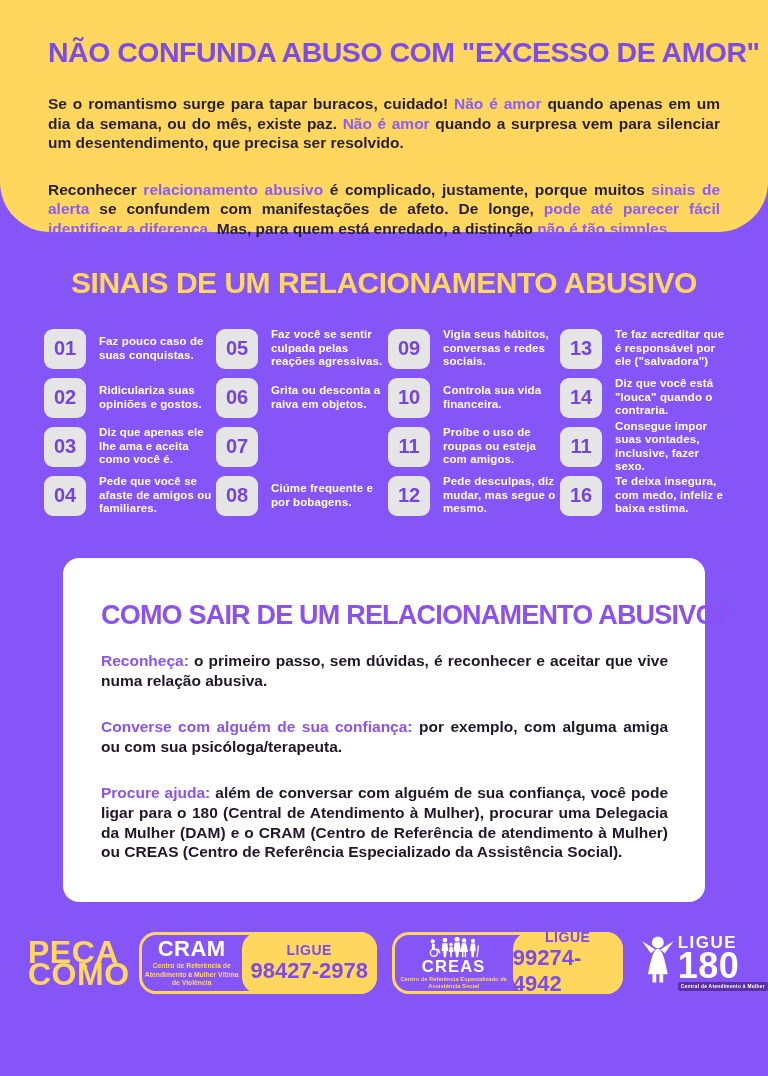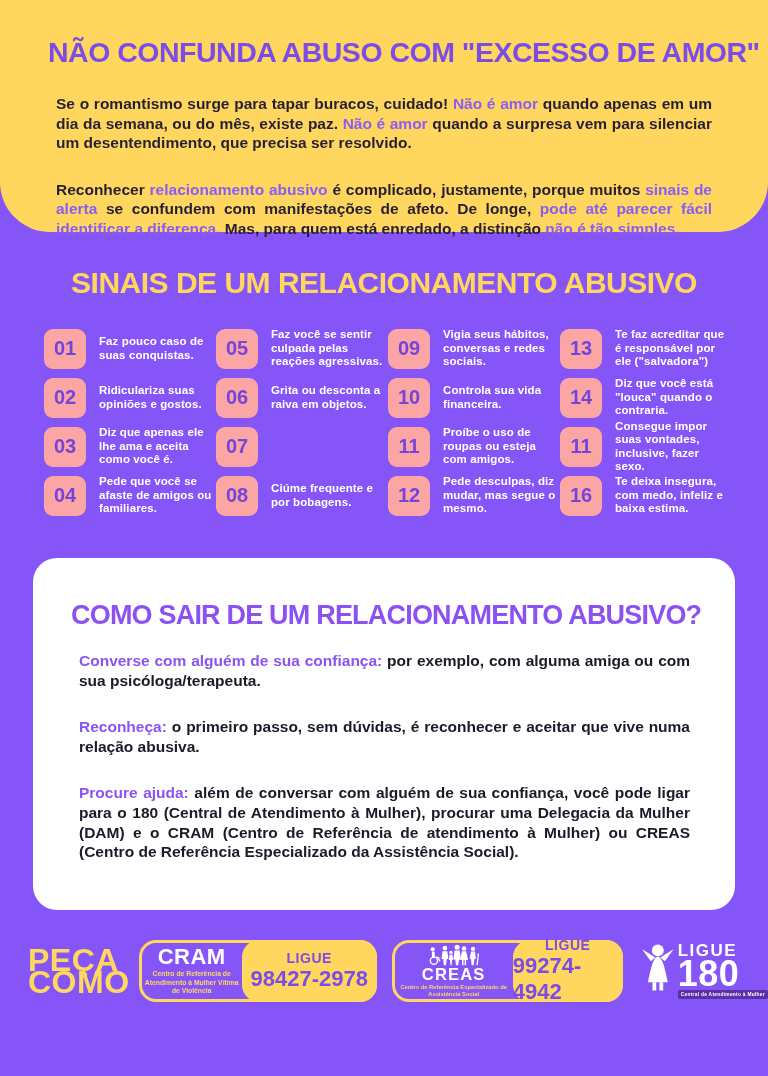--- a/index.html
+++ b/index.html
@@ -14,21 +14,21 @@
     border-radius:0 0 50px 50px;
     padding:36px 48px 0;
     height:232px;box-sizing:border-box;
   }
   .intro-title{
     margin:0 0 25px;text-align:center;
     color:#7C4CE8;font-size:28.5px;font-weight:800;letter-spacing:-0.5px;
     white-space:nowrap;
   }
   .body-p{
-    margin:8px;color:#271F33;font-size:15.5px;line-height:19.6px;
+    margin:0;color:#271F33;font-size:15.5px;line-height:19.6px;
     font-weight:700;text-align:justify;
   }
   .body-p + .body-p{margin-top:27px;}
   .hl{color:#8B5CF6;}
   
   .signs{padding-top:34px;}
   .signs-title{
     margin:0;text-align:center;color:#FFD75E;
     font-size:30px;font-weight:800;letter-spacing:-0.5px;white-space:nowrap;
   }
@@ -36,33 +36,33 @@
     margin:24px 0 0 44px;
     display:grid;
     grid-template-columns:repeat(4,172px);
     grid-template-rows:repeat(4,49px);
     grid-auto-flow:column;
     align-items:center;
   }
   .sign-item{display:flex;align-items:center;gap:13px;}
   .sign-num{
     flex:0 0 42px;width:42px;height:40px;
-    background:#fca5a5;border-radius:9px;
+    background:#e5e5e5;border-radius:9px;
     display:flex;align-items:center;justify-content:center;
     color:#7445DC;font-size:20px;font-weight:800;
   }
   .sign-text{
     color:#FFFFFF;font-size:11.5px;line-height:13.4px;
     font-weight:700;letter-spacing:0.1px;width:118px;
   }
   .sign-item:nth-child(n+13) .sign-text{width:128px;}
   
   .exit-card{
-    width:702px;margin:38px auto 0;background:#FFFFFF;
-    border-radius:24px;box-sizing:border-box;
+    width:642px;margin:38px auto 0;background:#FFFFFF;
+    border-radius:16px;box-sizing:border-box;
     padding:42px 37px 40px 38px;
   }
   .exit-title{
     margin:0 0 20px;text-align:center;color:#8B51F3;
     font-size:27px;font-weight:800;letter-spacing:-0.8px;white-space:nowrap;
   }
   .exit-card .body-p{color:#1F1828;}
   .lead{color:#8A54F2;}
   
   .footer{
@@ -190,22 +190,22 @@
         </div>
       <div class="sign-item">
           <div class="sign-num">16</div>
           <div class="sign-text">Te deixa insegura, com medo, infeliz e baixa estima.</div>
         </div>
     </div>
   </section>
 
   <section class="exit-card">
     <h2 class="exit-title">COMO SAIR DE UM RELACIONAMENTO ABUSIVO?</h2>
+    <p class="body-p"><span class="lead">Reconheça:</span><span> o primeiro passo, sem dúvidas, é reconhecer e aceitar que vive numa relação abusiva.</span></p>
     <p class="body-p"><span class="lead">Converse com alguém de sua confiança:</span><span> por exemplo, com alguma amiga ou com sua psicóloga/terapeuta.</span></p>
-    <p class="body-p"><span class="lead">Reconheça:</span><span> o primeiro passo, sem dúvidas, é reconhecer e aceitar que vive numa relação abusiva.</span></p>
     <p class="body-p"><span class="lead">Procure ajuda:</span><span> além de conversar com alguém de sua confiança, você pode ligar para o 180 (Central de Atendimento à Mulher), procurar uma Delegacia da Mulher (DAM) e o CRAM (Centro de Referência de atendimento à Mulher) ou CREAS (Centro de Referência Especializado da Assistência Social).</span></p>
   </section>
 
   <footer class="footer">
     <div class="help-title">
       <div>PEÇA</div>
       <div>COMO</div>
     </div>
 
     <div class="contact-card cram-card">

